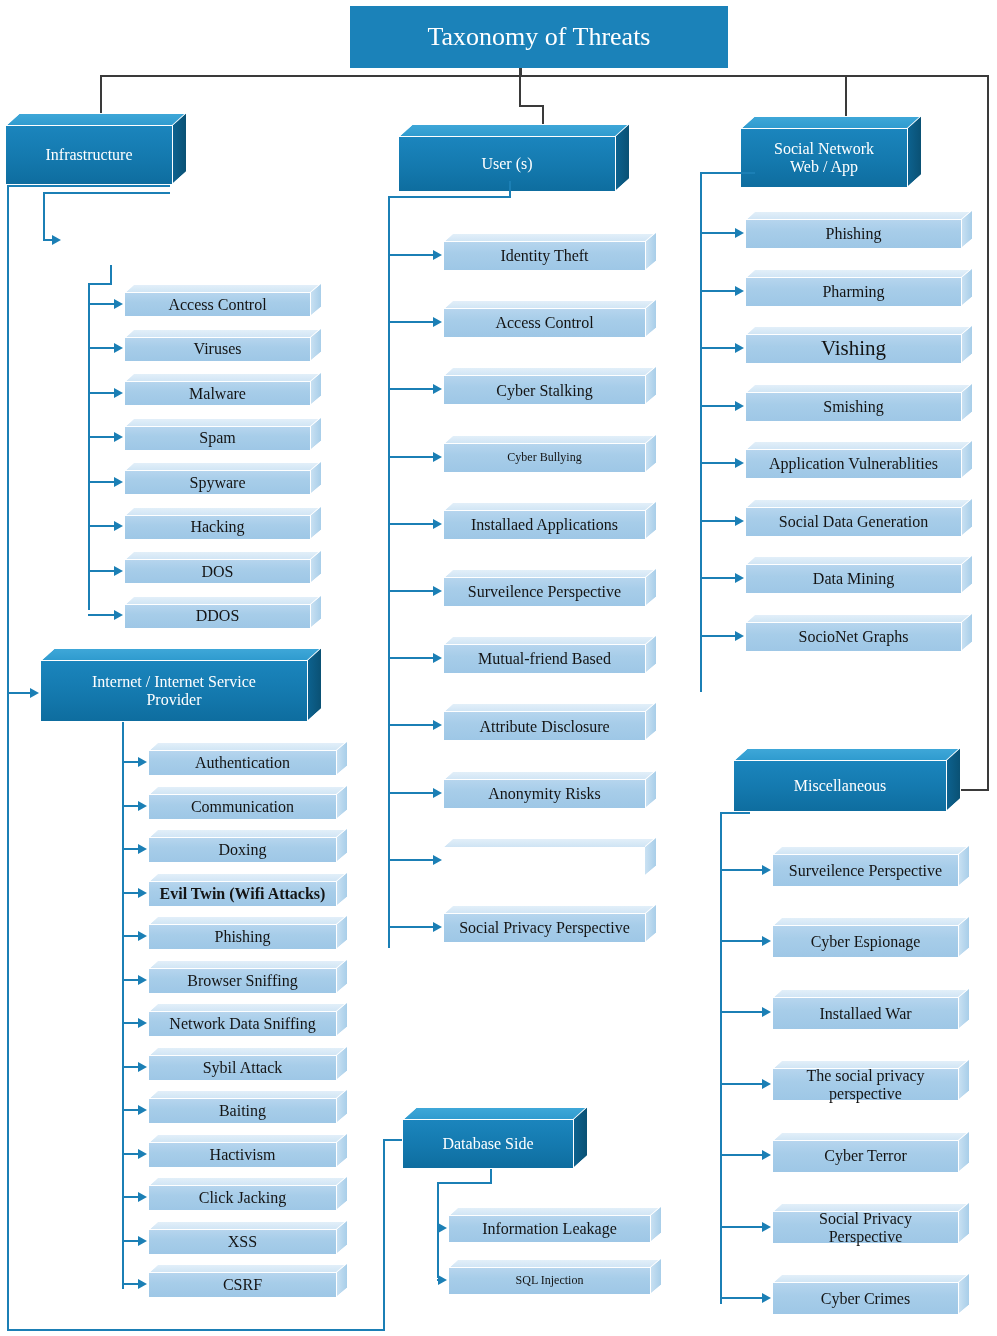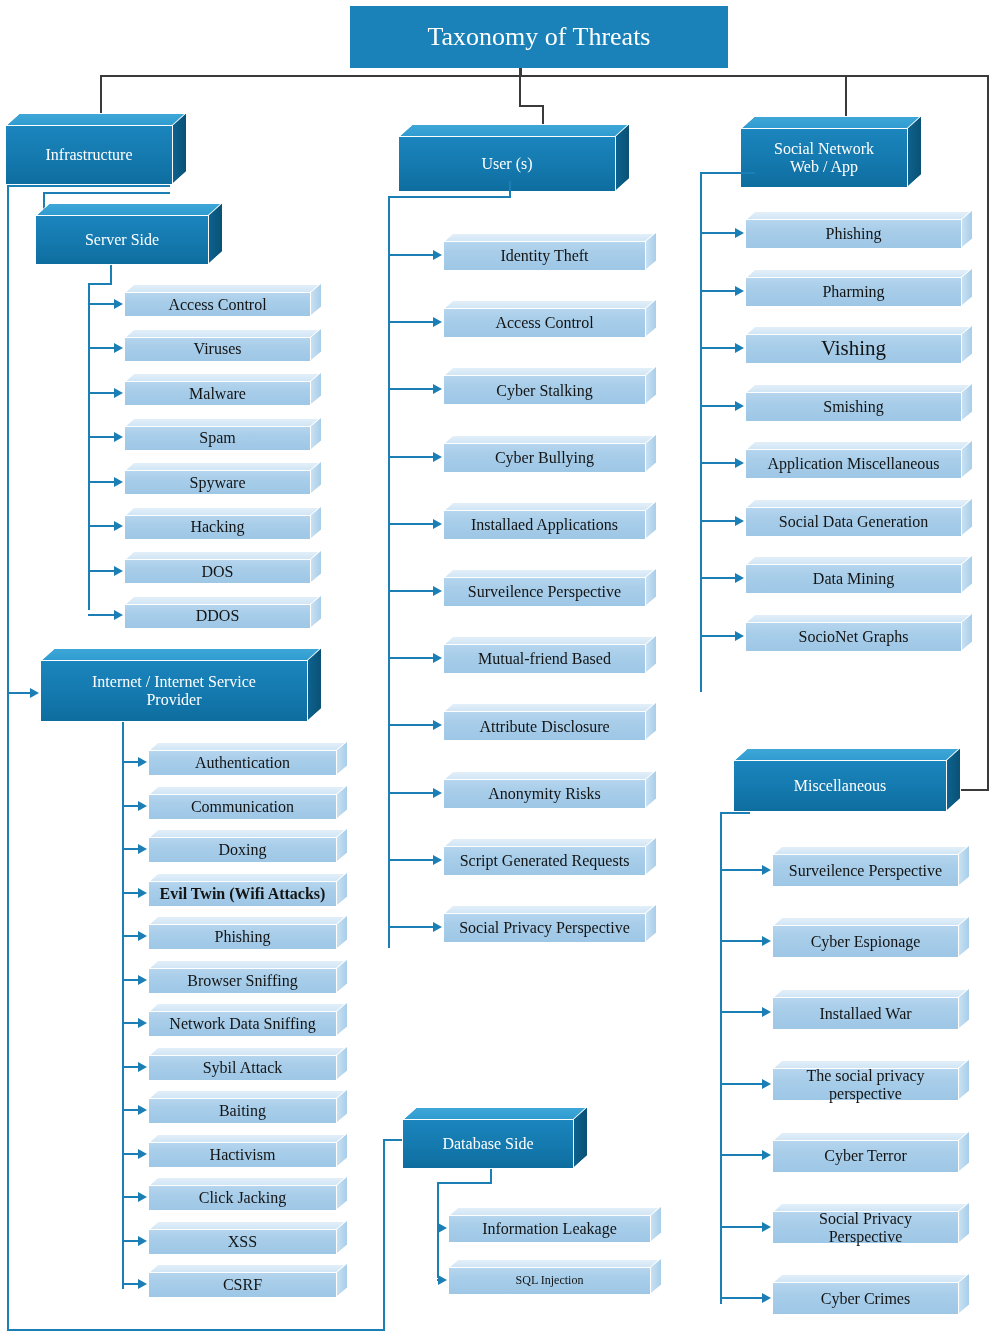--- a/index.html
+++ b/index.html
@@ -183,25 +183,20 @@
   <div class="arrow" style="left:52px; top:235px;"></div>
 
   <div class="conn" style="left:7px; top:692px; width:24px; height:2px;"></div>
   <div class="arrow" style="left:30px; top:688px;"></div>
 
   <div class="conn" style="left:7px; top:1329px; width:378px; height:2px;"></div>
   <div class="conn" style="left:383px; top:1140px; width:2px; height:190px;"></div>
   <div class="conn" style="left:383px; top:1139px; width:22px; height:2px;"></div>
   <div class="arrow" style="left:404px; top:1135px;"></div>
 
-  <div class="hdr" style="left:35px; top:203px; width:188px; height:62px; font-size:16px;">
-    <div class="top"></div>
-    <div class="side"></div>
-    <div class="face">Server Side</div>
-  </div>
 
   <div class="conn" style="left:110px; top:265px; width:2px; height:19px;"></div>
   <div class="conn" style="left:88px; top:283px; width:24px; height:2px;"></div>
   <div class="conn" style="left:88px; top:283px; width:2px; height:327px;"></div>
 
   <div class="hdr" style="left:40px; top:648px; width:282px; height:74px; font-size:16px;">
     <div class="top"></div>
     <div class="side"></div>
     <div class="face">
       <div>
@@ -430,21 +425,21 @@
       </div>
       <div class="conn" style="left: 388px; top: 388.4px; width: 46px; height: 2px;"></div>
       <div class="arrow" style="left: 433px; top: 384.4px;"></div>
       <div class="leaf" style="left: 443px; top: 367.4px; width: 214px; height: 38px; font-size: 16px;">
         <div class="top"></div>
         <div class="side"></div>
         <div class="face">Cyber Stalking</div>
       </div>
       <div class="conn" style="left: 388px; top: 455.6px; width: 46px; height: 2px;"></div>
       <div class="arrow" style="left: 433px; top: 451.6px;"></div>
-      <div class="leaf" style="left: 443px; top: 434.6px; width: 214px; height: 38px; font-size: 16px;">
+      <div class="leaf" style="left: 443px; top: 434.6px; width: 214px; height: 38px; font-size: 12px;">
         <div class="top"></div>
         <div class="side"></div>
         <div class="face">Cyber Bullying</div>
       </div>
       <div class="conn" style="left: 388px; top: 522.8px; width: 46px; height: 2px;"></div>
       <div class="arrow" style="left: 433px; top: 518.8px;"></div>
       <div class="leaf" style="left: 443px; top: 501.8px; width: 214px; height: 38px; font-size: 16px;">
         <div class="top"></div>
         <div class="side"></div>
         <div class="face">Installaed Applications</div>
@@ -475,21 +470,20 @@
       <div class="leaf" style="left: 443px; top: 770.6px; width: 214px; height: 38px; font-size: 16px;">
         <div class="top"></div>
         <div class="side"></div>
         <div class="face">Anonymity Risks</div>
       </div>
       <div class="conn" style="left: 388px; top: 858.8px; width: 46px; height: 2px;"></div>
       <div class="arrow" style="left: 433px; top: 854.8px;"></div>
       <div class="leaf" style="left: 443px; top: 837.8px; width: 214px; height: 38px; font-size: 16px;">
         <div class="top"></div>
         <div class="side"></div>
-        <div class="face">Script Generated Requests</div>
       </div>
       <div class="conn" style="left: 388px; top: 926px; width: 46px; height: 2px;"></div>
       <div class="arrow" style="left: 433px; top: 922px;"></div>
       <div class="leaf" style="left: 443px; top: 905px; width: 214px; height: 38px; font-size: 16px;">
         <div class="top"></div>
         <div class="side"></div>
         <div class="face">Social Privacy Perspective</div>
       </div>
       <div class="conn" style="left: 700px; top: 232px; width: 36px; height: 2px;"></div>
       <div class="arrow" style="left: 735px; top: 228px;"></div>
@@ -517,21 +511,21 @@
       <div class="leaf" style="left: 745px; top: 383.5px; width: 228px; height: 38px; font-size: 16px;">
         <div class="top"></div>
         <div class="side"></div>
         <div class="face">Smishing</div>
       </div>
       <div class="conn" style="left: 700px; top: 462px; width: 36px; height: 2px;"></div>
       <div class="arrow" style="left: 735px; top: 458px;"></div>
       <div class="leaf" style="left: 745px; top: 441px; width: 228px; height: 38px; font-size: 16px;">
         <div class="top"></div>
         <div class="side"></div>
-        <div class="face">Application Miscellaneous</div>
+        <div class="face">Application Vulnerablities</div>
       </div>
       <div class="conn" style="left: 700px; top: 519.5px; width: 36px; height: 2px;"></div>
       <div class="arrow" style="left: 735px; top: 515.5px;"></div>
       <div class="leaf" style="left: 745px; top: 498.5px; width: 228px; height: 38px; font-size: 16px;">
         <div class="top"></div>
         <div class="side"></div>
         <div class="face">Social Data Generation</div>
       </div>
       <div class="conn" style="left: 700px; top: 577px; width: 36px; height: 2px;"></div>
       <div class="arrow" style="left: 735px; top: 573px;"></div>

